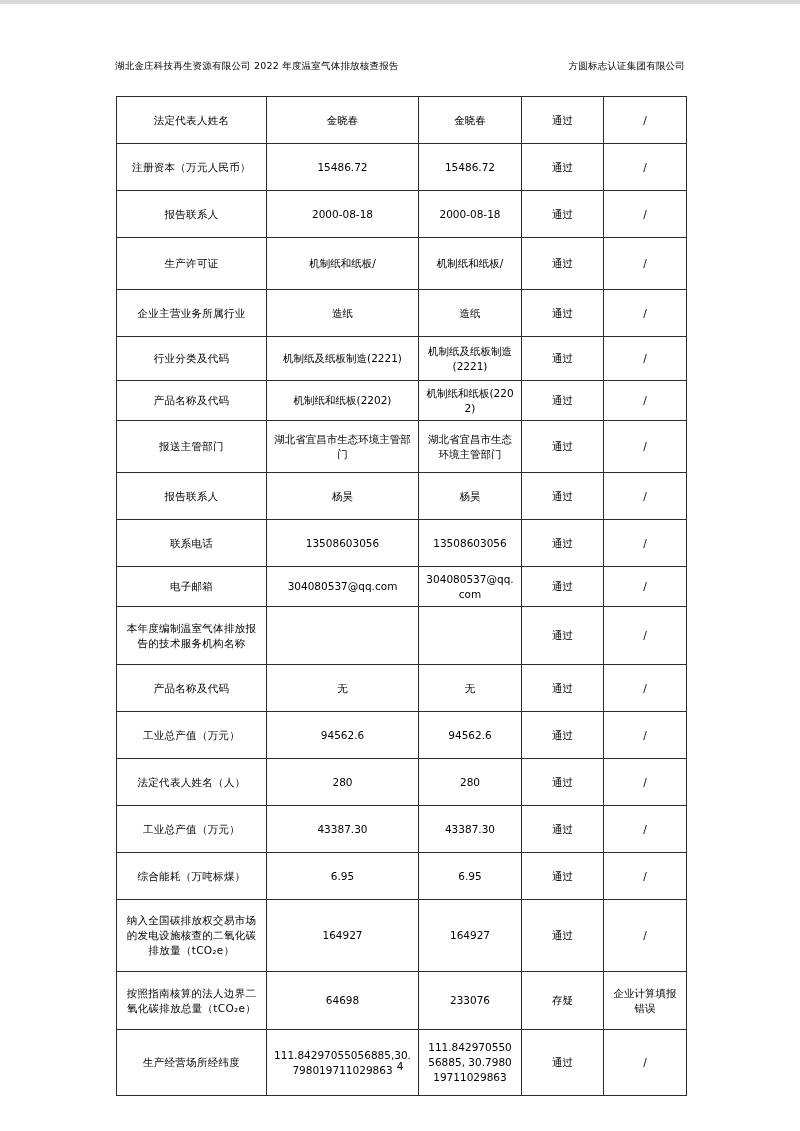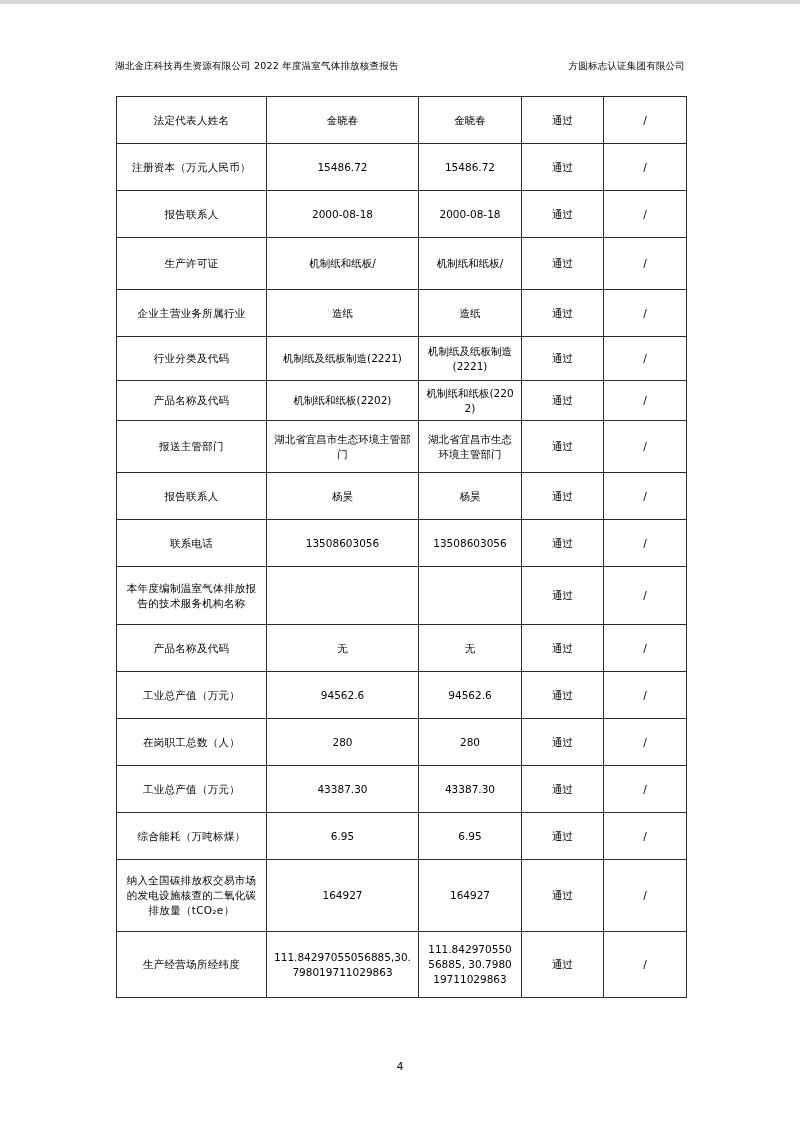--- a/index.html
+++ b/index.html
@@ -160,20 +160,27 @@
           <td class="chk">通过</td>
           <td class="note">/</td>
         </tr>
         <tr class="rowtall">
           <td class="label">联系电话</td>
           <td class="val">13508603056</td>
           <td class="val">13508603056</td>
           <td class="chk">通过</td>
           <td class="note">/</td>
         </tr>
+        <tr style="height:40px">
+          <td class="label">电子邮箱</td>
+          <td class="val">304080537@qq.com</td>
+          <td class="val">304080537@qq.com</td>
+          <td class="chk">通过</td>
+          <td class="note">/</td>
+        </tr>
         <tr style="height:58px">
           <td class="label">本年度编制温室气体排放报告的技术服务机构名称</td>
           <td class="val"></td>
           <td class="val"></td>
           <td class="chk">通过</td>
           <td class="note">/</td>
         </tr>
         <tr class="rowtall">
           <td class="label">产品名称及代码</td>
           <td class="val">无</td>
@@ -182,21 +189,21 @@
           <td class="note">/</td>
         </tr>
         <tr class="rowtall">
           <td class="label">工业总产值（万元）</td>
           <td class="val">94562.6</td>
           <td class="val">94562.6</td>
           <td class="chk">通过</td>
           <td class="note">/</td>
         </tr>
         <tr class="rowtall">
-          <td class="label">在岗职工总数（人）</td>
+          <td class="label">法定代表人姓名（人）</td>
           <td class="val">280</td>
           <td class="val">280</td>
           <td class="chk">通过</td>
           <td class="note">/</td>
         </tr>
         <tr class="rowtall">
           <td class="label">工业总产值（万元）</td>
           <td class="val">43387.30</td>
           <td class="val">43387.30</td>
           <td class="chk">通过</td>
@@ -209,20 +216,27 @@
           <td class="chk">通过</td>
           <td class="note">/</td>
         </tr>
         <tr style="height:72px">
           <td class="label">纳入全国碳排放权交易市场的发电设施核查的二氧化碳排放量（tCO₂e）</td>
           <td class="val">164927</td>
           <td class="val">164927</td>
           <td class="chk">通过</td>
           <td class="note">/</td>
         </tr>
+        <tr style="height:58px">
+          <td class="label">按照指南核算的法人边界二氧化碳排放总量（tCO₂e）</td>
+          <td class="val">64698</td>
+          <td class="val">233076</td>
+          <td class="chk">存疑</td>
+          <td class="note">企业计算填报错误</td>
+        </tr>
         <tr style="height:66px">
           <td class="label">生产经营场所经纬度</td>
           <td class="val">111.84297055056885,30.798019711029863</td>
           <td class="val">111.84297055056885, 30.798019711029863</td>
           <td class="chk">通过</td>
           <td class="note">/</td>
         </tr>
       </tbody>
     </table>
   </div>

